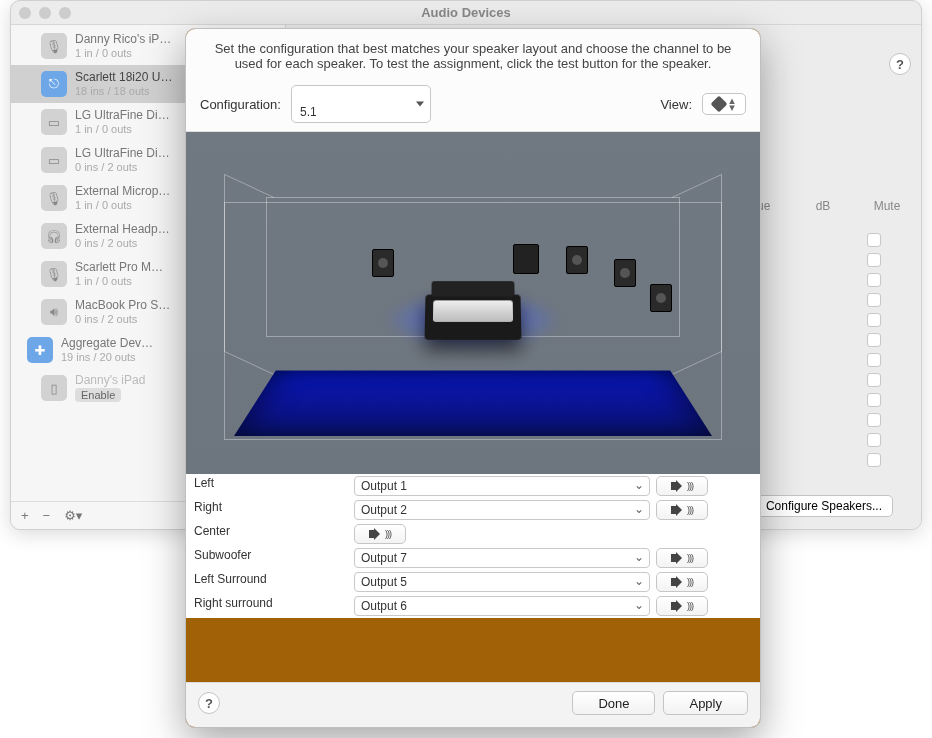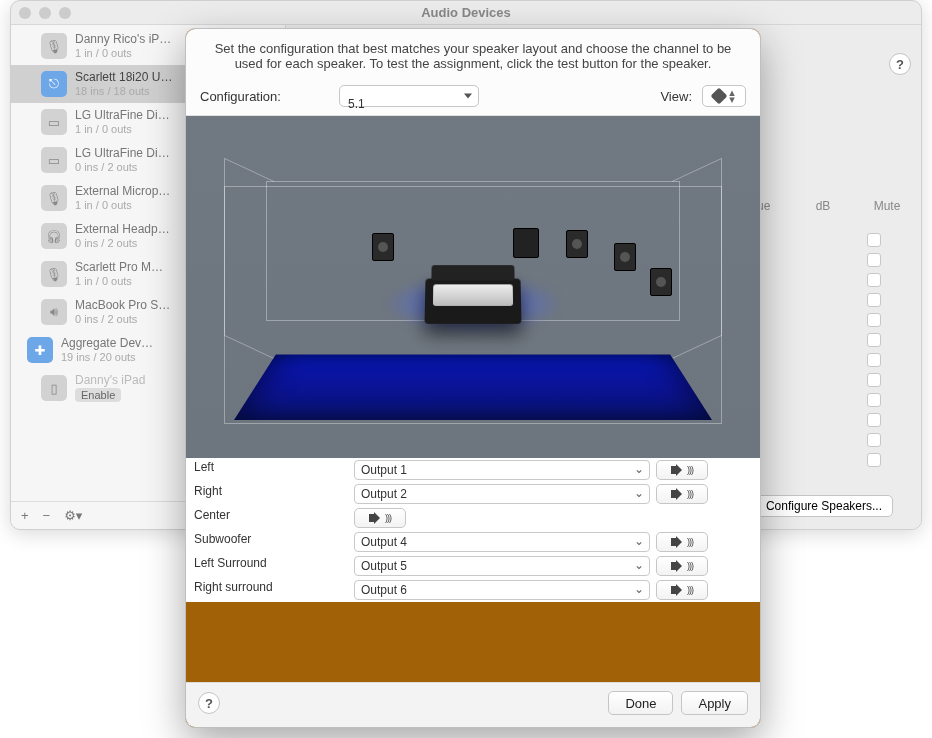--- a/index.html
+++ b/index.html
@@ -109,23 +109,23 @@
   }
   .config-row {
     display:flex; align-items:center; gap:10px;
     padding:8px 14px 8px 14px;
     background:#fcfcfc;
     border-bottom:1px solid #e0e0e0;
   }
   .config-row .spacer { flex:1; }
   .selectish {
     background:#fff; border:1px solid #c7c7c7; border-radius:5px;
-    height:22px; padding:16px 20px 0 8px;
+    height:38px; padding:16px 20px 0 8px;
     position:relative; font-size:12px;
-    display:flex; align-items:center;margin-left:48px;
+    display:flex; align-items:center;
   }
   .selectish::after {
     content:""; position:absolute; right:6px; top:50%;
     transform:translateY(-50%);
     width:0; height:0;
     border-left:4px solid transparent;
     border-right:4px solid transparent;
     border-top:5px solid #555;
   }
   .view-btn {
@@ -248,21 +248,21 @@
   .srow .end { width:16px; }
 
   .sheet-footer {
     margin-top:auto;
     padding:8px 12px 12px;
     display:flex; align-items:center; gap:8px;
     background:#f3f3f3; border-top:1px solid #ddd;
   }
   .sheet-footer .flex { flex:1; }
   .mac-btn {
-    height:24px; padding:0 16px;
+    height:24px; padding:0 25px;
     border:1px solid #c5c5c5; border-radius:5px;
     background:linear-gradient(#fff,#f2f2f2);
     font-size:13px; color:#222;
   }
   .round-help {
     width:22px; height:22px; border-radius:50%;
     background:#fff; border:1px solid #c4c4c4;
     display:flex; align-items:center; justify-content:center;
     font-weight:700; color:#555;
   }
@@ -458,21 +458,21 @@
             <span class="spk-icon"></span>
             <span class="spk-waves">)))</span>
           </div>
         </div>
       <div class="end"></div>
     </div>
     <div class="srow">
       <div class="lbl">Subwoofer</div>
       <div class="ch">
           <div class="ch-select">
-            <span>Output 4</span>
+            <span>Output 7</span>
           </div>
         </div>
       <div class="tst">
           <div class="test-btn">
             <span class="spk-icon"></span>
             <span class="spk-waves">)))</span>
           </div>
         </div>
       <div class="end"></div>
     </div>

